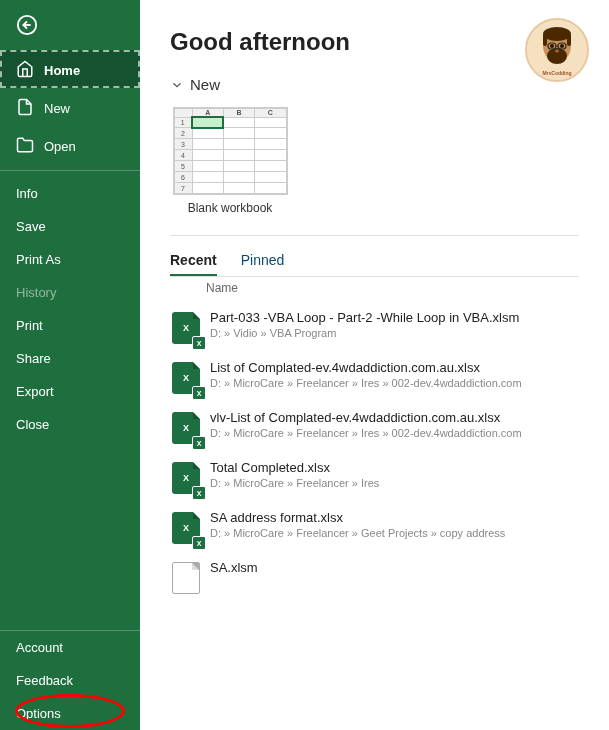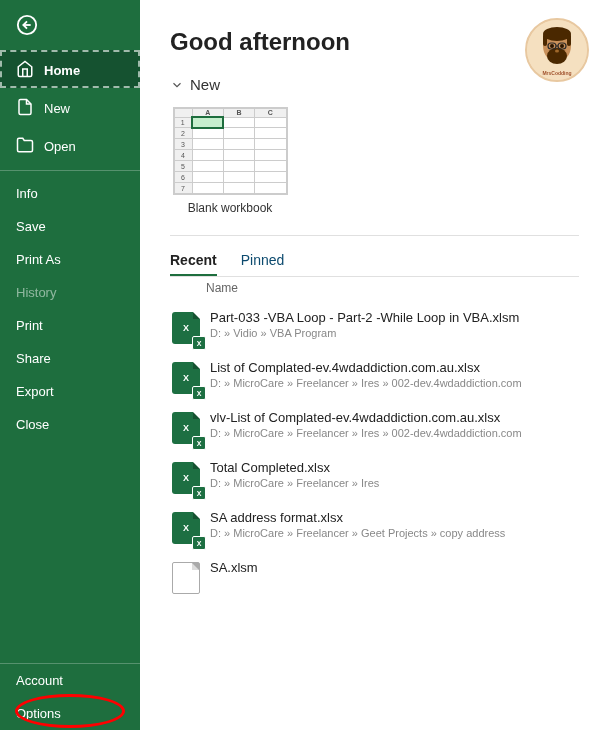--- a/index.html
+++ b/index.html
@@ -384,20 +384,21 @@
   <button class="sidebar-text-item">Save</button>
   <button class="sidebar-text-item">Print As</button>
   <button class="sidebar-text-item history-item">History</button>
   <button class="sidebar-text-item">Print</button>
   <button class="sidebar-text-item">Share</button>
   <button class="sidebar-text-item">Export</button>
   <button class="sidebar-text-item">Close</button>
 
   <div class="sidebar-bottom">
     <button class="sidebar-text-item">Account</button>
+    <button class="sidebar-text-item">Feedback</button>
     <div style="position:relative;">
       <button class="sidebar-options-item">Options</button>
       <div class="options-highlight"></div>
       <span class="arrow-icon">←</span>
     </div>
   </div>
 
 </div>
 
 <div class="main">

